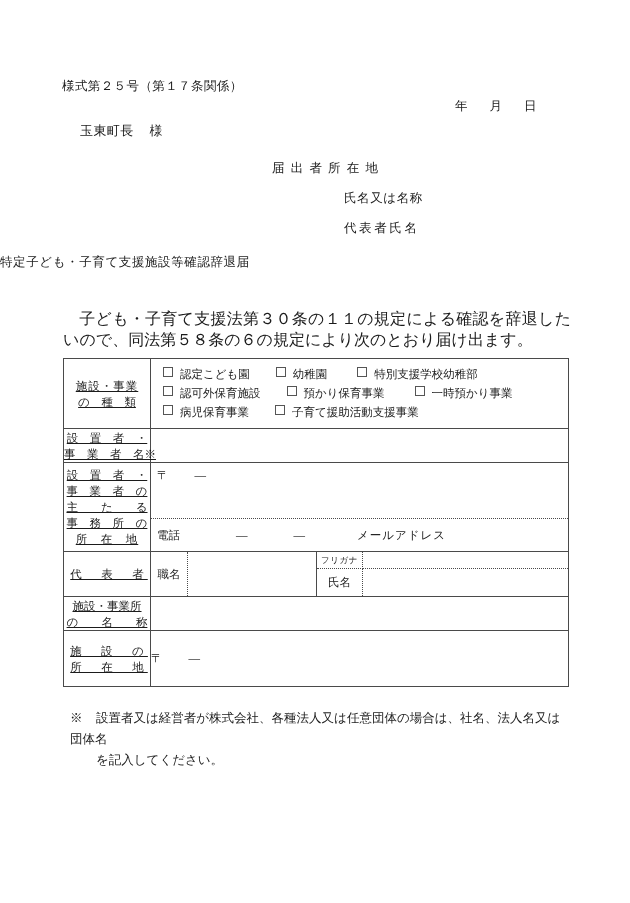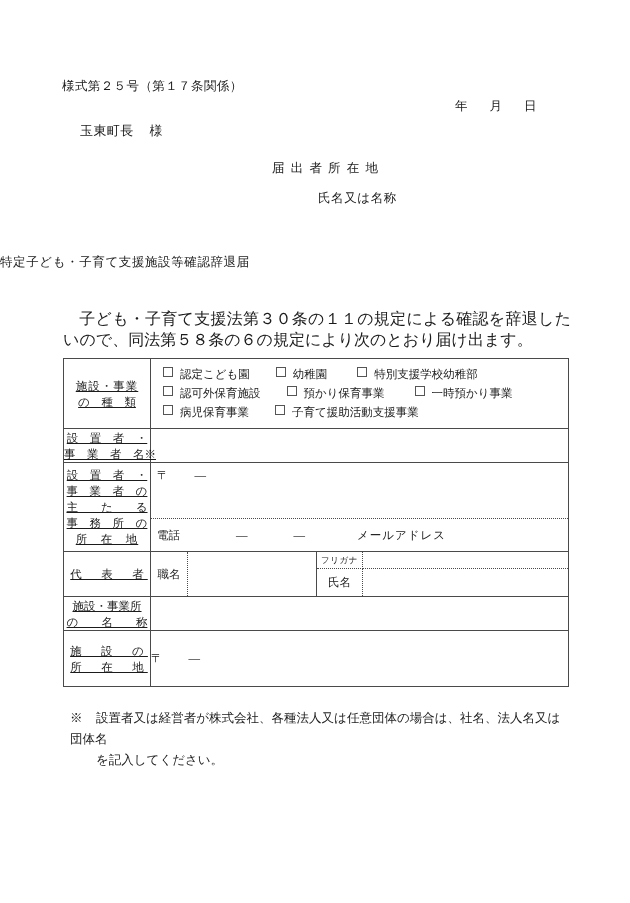--- a/index.html
+++ b/index.html
@@ -54,21 +54,21 @@
 
   .submitter {
     position: absolute;
     left: 272px;
     top: 153px;
     font-size: 12.5px;
     line-height: 30px;
     white-space: nowrap;
   }
   .submitter .ln1 { letter-spacing: 6.2px; display: block; }
-  .submitter .ln2 { display: block; margin-left: 46px; letter-spacing: 0.6px;}
+  .submitter .ln2 { display: block; margin-left: 72px; letter-spacing: 0.6px;}
   .submitter .ln3 { display: block; margin-left: 72px; letter-spacing: 2.6px;}
 
   
   .doc-title {
     position: absolute;
     left: 0;
     top: 254px;
     width: 630px;
     text-align: left;
     font-size: 12.5px;
@@ -222,20 +222,21 @@
     <span>年</span><span class="sp"></span><span>月</span><span class="sp"></span><span>日</span>
   </div>
 
   <div class="addressee">
     <span>玉東町長</span><span class="hon">様</span>
   </div>
 
   <div class="submitter">
     <span class="ln1">届出者所在地</span>
     <span class="ln2">氏名又は名称</span>
+    <span class="ln3">代表者氏名</span>
   </div>
 
   <div class="doc-title">特定子ども・子育て支援施設等確認辞退届</div>
 
   <div class="lead"><span class="indent"></span><span>子ども・子育て支援法第３０条の１１の規定による確認を辞退したいので、同法第５８条の６の規定により次のとおり届け出ます。</span></div>
 
   <table class="tbl">
     <colgroup>
       <col style="width:87px">
       <col style="width:418px">

